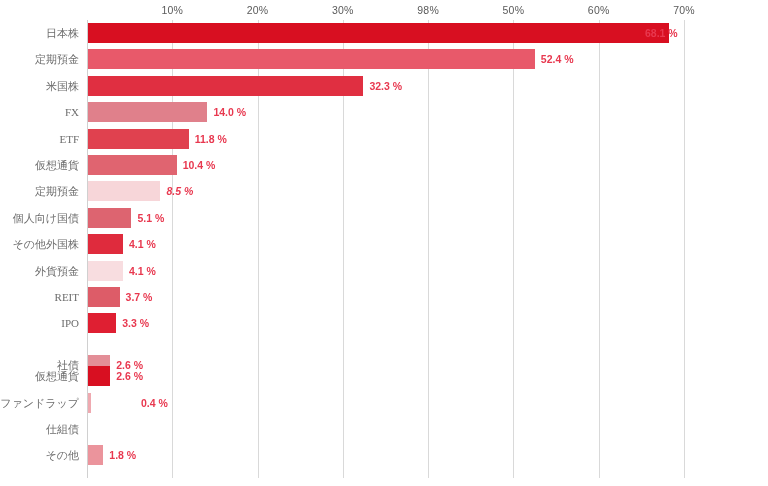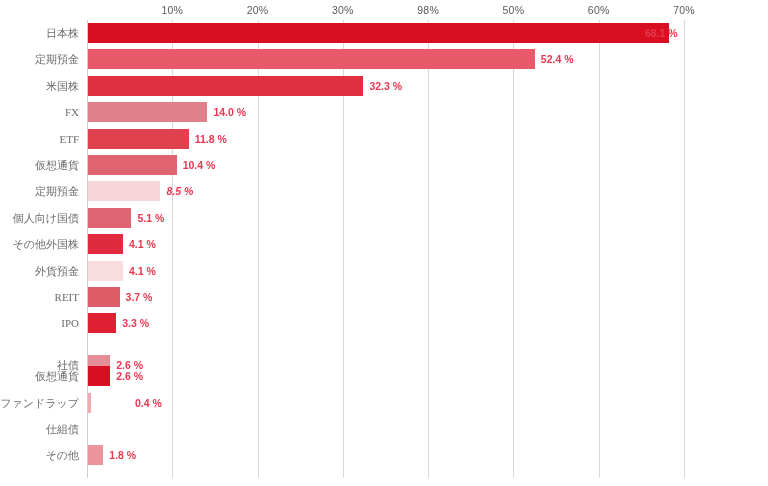--- a/index.html
+++ b/index.html
@@ -185,21 +185,21 @@
           <div class="val-label" style="left: 22.1722px;">2.6 %</div>
         </div>
         <div class="row" style="top: 343.2px;">
           <div class="cat-label">仮想通貨</div>
           <div class="bar" style="width: 22.1722px; background: rgb(216, 15, 33);"></div>
           <div class="val-label" style="left: 22.1722px;">2.6 %</div>
         </div>
         <div class="row" style="top: 369.6px;">
           <div class="cat-label">ファンドラップ</div>
           <div class="bar" style="width: 3.41111px; background: rgb(239, 169, 176);"></div>
-          <div class="val-label" style="left: 4px; margin-left: 44px;">0.4 %</div>
+          <div class="val-label" style="left: 10px; margin-left: 44px;">0.4 %</div>
         </div>
         <div class="row" style="top: 396px;">
           <div class="cat-label">仕組債</div>
         </div>
         <div class="row" style="top: 422.4px;">
           <div class="cat-label">その他</div>
           <div class="bar" style="width: 15.35px; background: rgb(235, 148, 156);"></div>
           <div class="val-label" style="left: 15.35px;">1.8 %</div>
         </div>
       </div>

